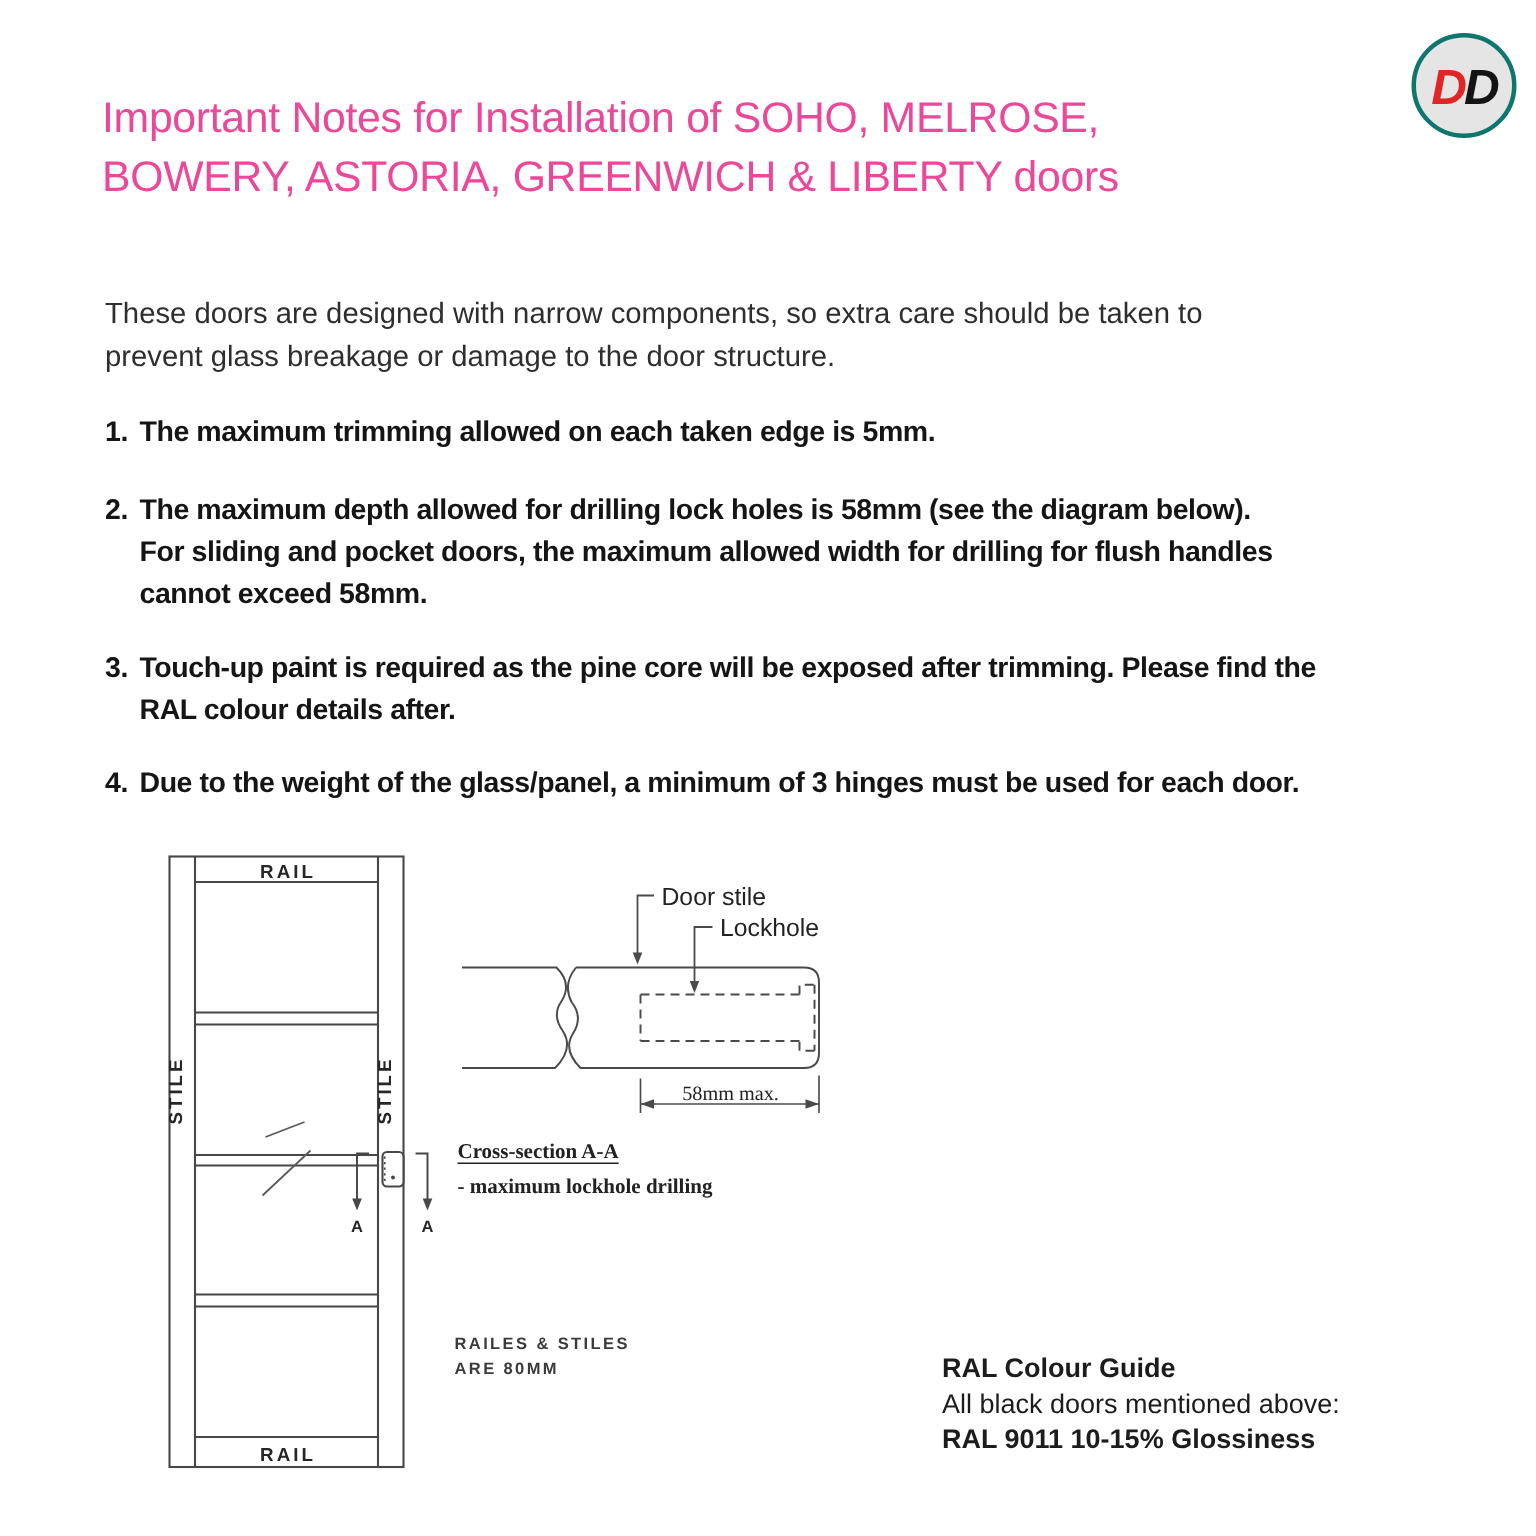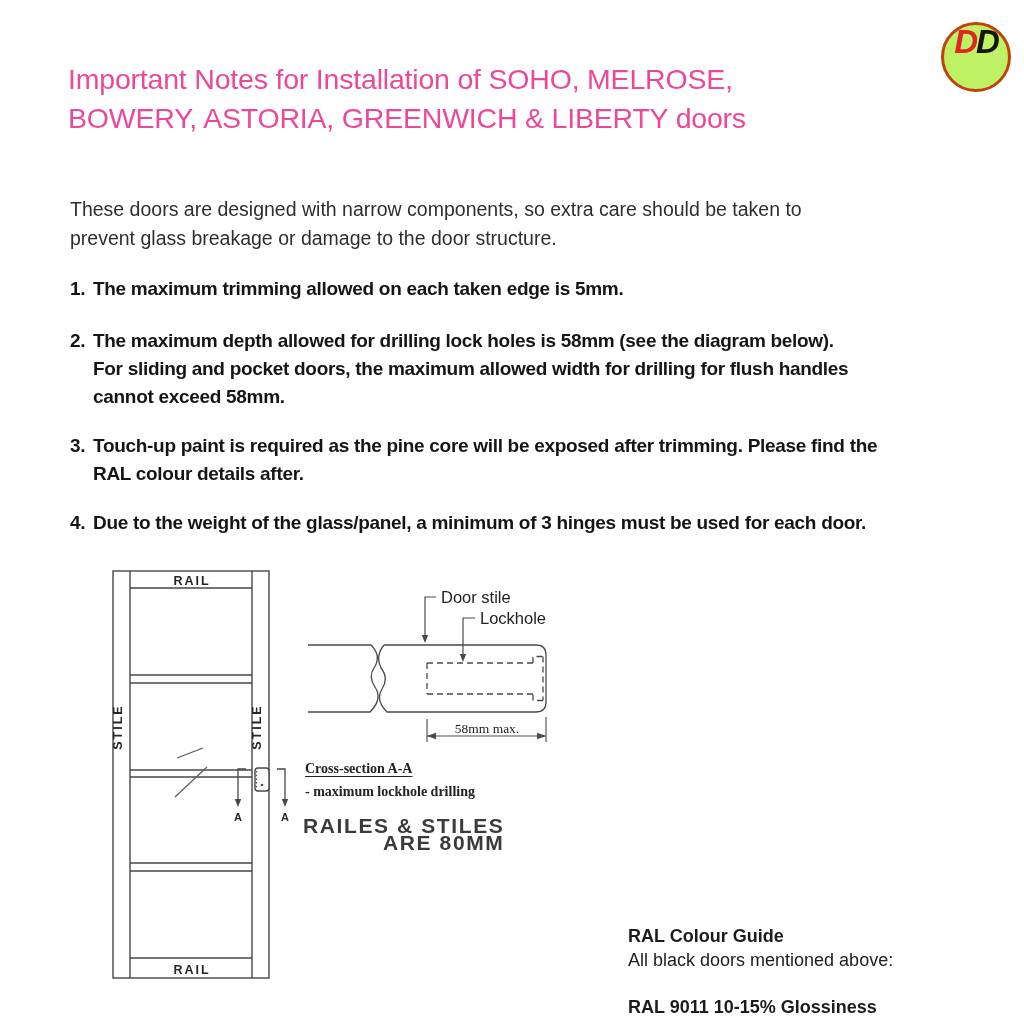--- a/index.html
+++ b/index.html
@@ -4,22 +4,22 @@
 <style>
   * { margin: 0; padding: 0; box-sizing: border-box; }
   html, body { width: 1024px; height: 1024px; background: #ffffff; overflow: hidden; }
   body { font-family: "Liberation Sans", "DejaVu Sans", sans-serif; position: relative; }
 
   .page { position: absolute; inset: 0; background: #fff; }
 
   
   .logo {
     position: absolute; left: 941px; top: 22px; width: 70px; height: 70px;
-    border: 3px solid #c2410c; border-radius: 50%; background: #bef264;
-    display: flex; align-items: flex-start; justify-content: center;
+    border: 3px solid #0f766e; border-radius: 50%; background: #e5e5e5;
+    display: flex; align-items: center; justify-content: center;
   }
   .logo .dd { font-size: 33px; font-weight: bold; font-style: italic; letter-spacing: -2px; line-height: 1; }
   .logo .d1 { color: #e02525; }
   .logo .d2 { color: #141414; }
 
   
   .title {
     position: absolute; left: 68px; top: 60px; width: 840px;
     font-size: 28.5px; line-height: 39px; font-weight: 400;
     color: #ec4899; letter-spacing: -0.2px;
@@ -49,31 +49,31 @@
   
   .cross-caption {
     position: absolute; left: 305px; top: 757px;
     font-family: "Liberation Serif", "DejaVu Serif", serif;
     font-size: 14px; line-height: 23px; color: #222; font-weight: bold;
   }
   .cross-caption .underlined { text-decoration: underline; text-underline-offset: 3px; }
 
   
   .rails-note {
-    position: absolute; left: 303px; top: 818px;
-    font-size: 21px; line-height: 16.5px; font-weight: bold;
-    letter-spacing: 1.6px; color: #3b3b3b; text-align: right;
+    position: absolute; left: 303px; top: 888px;
+    font-size: 11px; line-height: 16.5px; font-weight: bold;
+    letter-spacing: 1.6px; color: #3b3b3b;
   }
 
   
   .ral-guide {
     position: absolute; left: 628px; top: 901px;
     font-size: 18px; line-height: 23.5px; color: #1c1c1c;
   }
-  .ral-guide .bold { font-weight: bold; margin-top: 24px; }
+  .ral-guide .bold { font-weight: bold; }
 </style>
 </head>
 <body>
 
 <div class="page">
 
   <div class="logo">
     <span class="dd"><span class="d1">D</span><span class="d2">D</span></span>
   </div>
 

